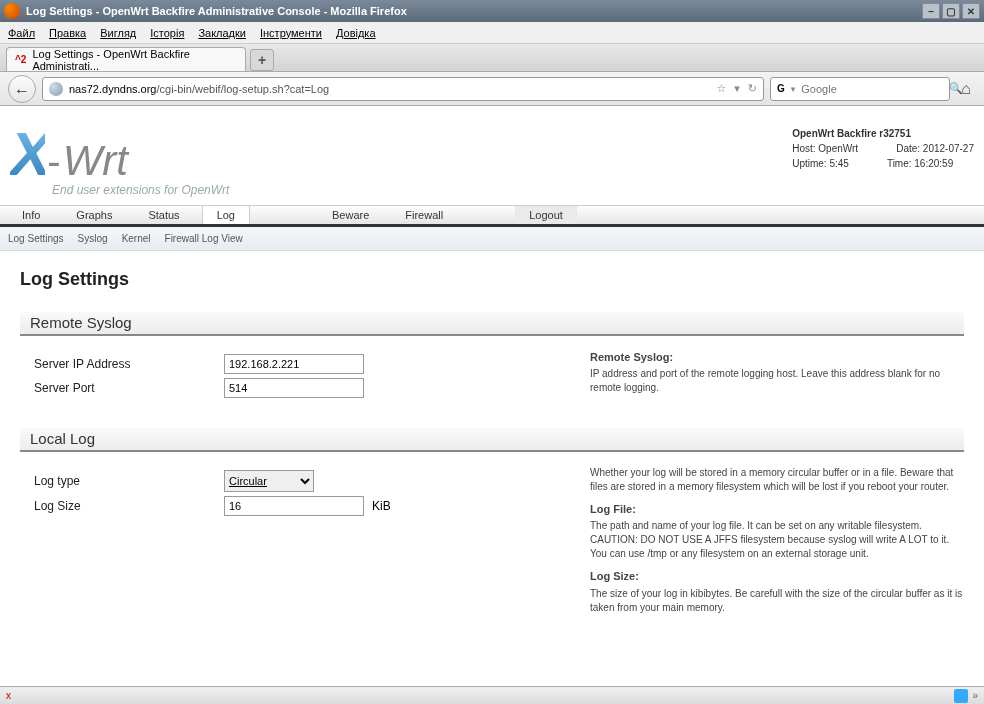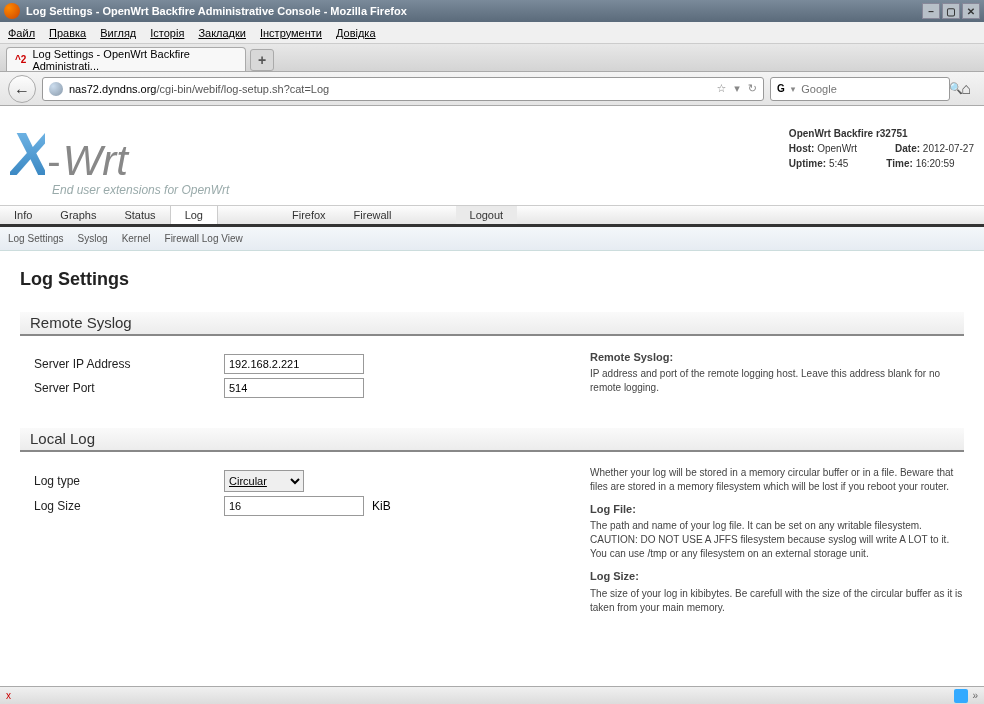--- a/index.html
+++ b/index.html
@@ -44,40 +44,40 @@
 .xwrt-header { display: flex; padding: 12px 10px 8px 10px; }
 .xwrt-logo { display: flex; flex-direction: column; }
 .xwrt-logo .big { display: flex; align-items: baseline; }
 .xwrt-logo .x { font-size: 62px; font-weight: bold; font-style: italic; background: linear-gradient(#7ec0ee, #2b7bb9); -webkit-background-clip: text; background-clip: text; color: transparent; letter-spacing: -6px; }
 .xwrt-logo .dash { font-size: 40px; color: #888; margin: 0 2px; }
 .xwrt-logo .wrt { font-size: 42px; color: #888; font-weight: normal; font-style: italic; }
 .xwrt-logo .tagline { color: #9aa; font-style: italic; font-size: 12px; margin-left: 42px; margin-top: -6px; }
 .sysinfo { margin-left: auto; font-size: 10px; color: #333; line-height: 1.5; padding-top: 8px; }
 .sysinfo .title { font-weight: bold; }
 .sysinfo .row { display: flex; gap: 38px; }
-.sysinfo b { font-weight: bold; }
+.sysinfo b { font-weight: normal; }
 
 
 .mainnav { height: 22px; background: linear-gradient(#fdfdfd,#e6e6e6); border-top: 1px solid #ccc; border-bottom: 3px solid #333; display: flex; align-items: center; font-size: 11px; }
-.mainnav a { padding: 0 14px; color: #333; text-decoration: none; cursor: pointer; height: 100%; display: flex; align-items: center; }
+.mainnav a { padding: 0 14px; color: #333; text-decoration: none; cursor: pointer; height: 100%; display: flex; align-items: center; margin-left: 8px; }
 .mainnav a.active { background: #fff; border-left: 1px solid #ccc; border-right: 1px solid #ccc; }
 .mainnav .spacer { flex: 1; }
 
 
 .subnav { height: 24px; background: linear-gradient(#f4f7fa, #e6ecf2); border-bottom: 1px solid #cdd; display: flex; align-items: center; padding: 0 8px; gap: 14px; font-size: 10px; color: #555; }
 .subnav a { color: #555; cursor: pointer; }
 
 
 .content { padding: 18px 20px; }
 .content h1 { font-size: 18px; font-weight: bold; color: #222; margin-bottom: 22px; }
 .section-h { font-size: 15px; color: #333; border-bottom: 2px solid #888; padding: 2px 0 3px 10px; margin-bottom: 14px; background: linear-gradient(#fafafa,#ececec); }
 .form-row { display: flex; align-items: center; margin: 4px 0 4px 14px; font-size: 12px; }
 .form-row label { width: 190px; color: #222; }
 .form-row input[type=text] { width: 140px; height: 20px; border: 1px solid #999; padding: 8px 4px; font-size: 11px; }
-.form-row select { width: 80px; height: 22px; border: 1px solid #999; font-size: 11px; text-decoration: underline; }
+.form-row select { width: 90px; height: 22px; border: 1px solid #999; font-size: 11px; text-decoration: underline; }
 .form-row .unit { margin-left: 8px; }
 .section-block { display: flex; gap: 30px; margin-bottom: 26px; }
 .section-left { flex: 0 0 540px; }
 .section-right { flex: 1; font-size: 10px; color: #444; line-height: 1.4; }
 .section-right h4 { font-size: 11px; font-weight: bold; margin-bottom: 2px; margin-top: 8px; }
 .section-right h4:first-child { margin-top: 0; }
 
 
 .statusbar { height: 18px; background: linear-gradient(#f0f0f0,#dcdcdc); border-top: 1px solid #aaa; display: flex; align-items: center; padding: 0 6px; font-size: 10px; color: #c00; }
 .statusbar .sb-right { margin-left: auto; display: flex; gap: 4px; align-items: center; }
@@ -158,21 +158,21 @@
       </div>
     </div>
   </div>
 
   <div class="mainnav">
     <a>Info</a>
     <a>Graphs</a>
     <a>Status</a>
     <a class="active">Log</a>
     <span style="width:60px"></span>
-    <a>Firefox</a>
+    <a>Beware</a>
     <a>Firewall</a>
     <span style="width:50px"></span>
     <a style="background:#eaeaea;">Logout</a>
     <span class="spacer"></span>
   </div>
 
   <div class="subnav">
     <a>Log Settings</a>
     <a>Syslog</a>
     <a>Kernel</a>

